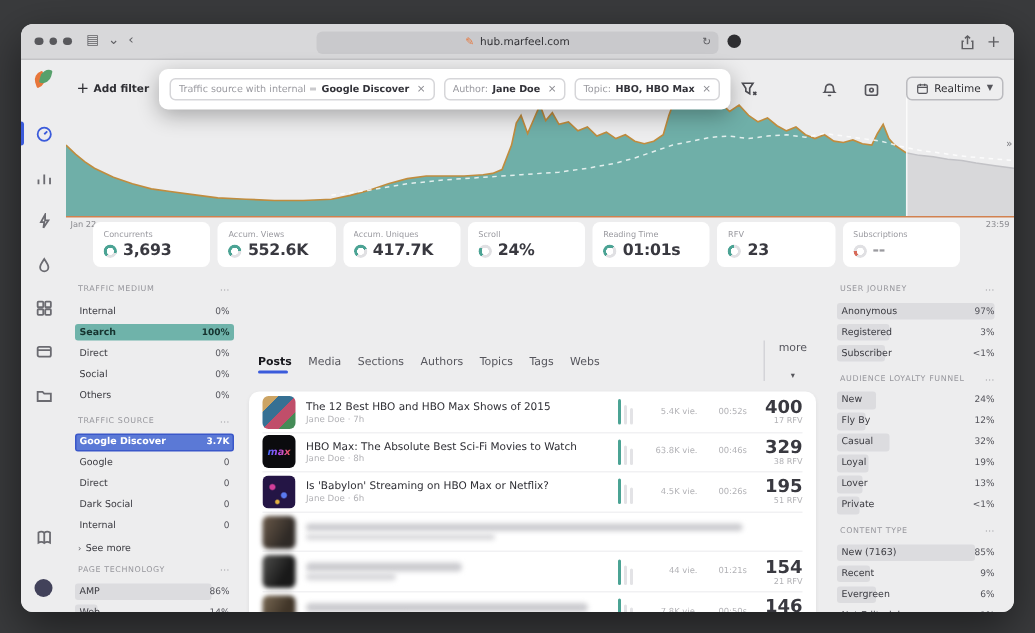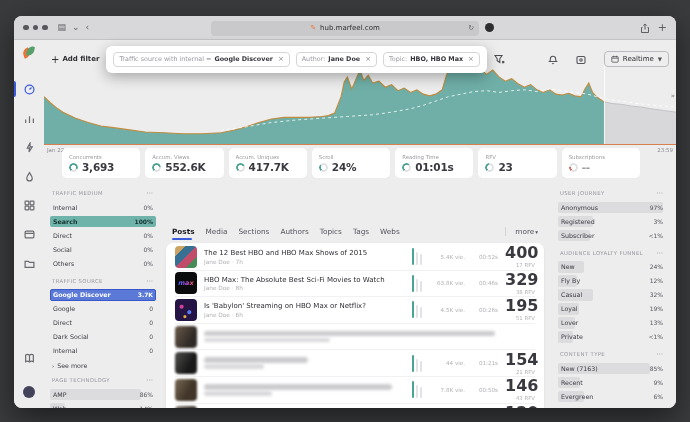--- a/index.html
+++ b/index.html
@@ -75,21 +75,21 @@
   .fitem.hl-teal .bar{background:#6fb3aa;width:100%;}
   .fitem.hl-teal, .fitem.hl-teal .fv{color:#16332f;font-weight:600;}
   .fitem.hl-blue .bar{background:#5b79d6;border:1px solid #3a57c9;width:100%;}
   .fitem.hl-blue, .fitem.hl-blue .fv{color:#fff;font-weight:600;}
   .seemore{display:flex;align-items:center;gap:3px;font-size:6.3px;color:#3a3a40;margin:5px 2px 0;}
   
   .tabs{display:flex;align-items:center;gap:11px;font-size:7.3px;color:#55555c;padding:3px 6px 7px;margin-top:44px;}
   .tab{white-space:nowrap;}
   .tab.active{color:#17171c;font-weight:700;position:relative;}
   .tab.active::after{content:"";position:absolute;left:0;right:3px;bottom:-3.5px;height:2px;border-radius:2px;background:#3b5bdb;}
-  .moretab{margin-left:auto;border-left:1px solid #d4d4d8;padding-left:9px;display:flex;align-items:center;gap:1px;color:#55555c;}
+  .moretab{margin-left:auto;border-left:1px solid #d4d4d8;padding-left:9px;display:flex;align-items:center;gap:12px;color:#55555c;flex-direction:column;}
   .listcard{background:#fff;border-radius:7px;padding:1px 9px;box-shadow:0 1px 3px rgba(0,0,0,.07);}
   .prow{display:flex;align-items:center;gap:7px;height:26.6px;border-bottom:1px solid #f1f1f3;}
   .prow:last-child{border-bottom:none;}
   .thumb{width:22px;height:22px;border-radius:4px;flex:none;overflow:hidden;display:flex;align-items:center;justify-content:center;}
   .t-collage{background:linear-gradient(135deg,#c9a46a 0 25%,#3a6f8f 25% 50%,#b8506a 50% 75%,#4a8a5a 75%);filter:saturate(1.1);}
   .t-max{background:#0b0b0e;} .t-max b{font-size:6.5px;font-style:italic;color:#7a5cff;background:linear-gradient(90deg,#3b6cff,#b44cf0,#ff5c4c);-webkit-background-clip:text;background-clip:text;-webkit-text-fill-color:transparent;}
   .t-babylon{background:radial-gradient(circle at 30% 35%,#d23f9a 1.5px,transparent 2.5px),radial-gradient(circle at 65% 60%,#5a7af0 1.5px,transparent 2.5px),radial-gradient(circle at 45% 80%,#e0b040 1px,transparent 2px),#241545;}
   .t-blur1{background:linear-gradient(120deg,#6b5a4a,#2f2a26 70%);filter:blur(1.3px);}
   .t-blur2{background:linear-gradient(120deg,#50504e,#191919 65%);filter:blur(1.3px);}
   .t-blur3{background:linear-gradient(120deg,#7a6a55,#403528 60%);filter:blur(1.3px);}
@@ -99,21 +99,21 @@
   .pmeta{font-size:5.8px;color:#b2b2b6;}
   .blurline{height:5.5px;border-radius:3px;background:#cbcbcf;filter:blur(1.6px);}
   .blurline.short{height:4.5px;background:#d8d8db;}
   .pstats{flex:none;display:flex;align-items:center;gap:7px;}
   .minibars{display:flex;align-items:flex-end;gap:1.5px;height:17px;}
   .mb{width:2.5px;border-radius:1px;background:#e3e3e6;}
   .mb.teal{background:#4ba394;}
   .pviews{width:36px;text-align:right;font-size:5.6px;color:#b2b2b6;white-space:nowrap;}
   .ptime{width:26px;text-align:right;font-size:5.6px;color:#b2b2b6;}
   .pscore{width:30px;text-align:right;display:flex;flex-direction:column;gap:1px;}
-  .scoreN{font-size:16px;font-weight:600;color:#393940;line-height:1;}
+  .scoreN{font-size:12px;font-weight:600;color:#393940;line-height:1;}
   .rfv{font-size:5.4px;color:#b2b2b6;}
 </style>
 </head>
 <body>
 
 <div class="stage">
   <div class="window">
 
     <div class="chrome">
       <div class="dots">

